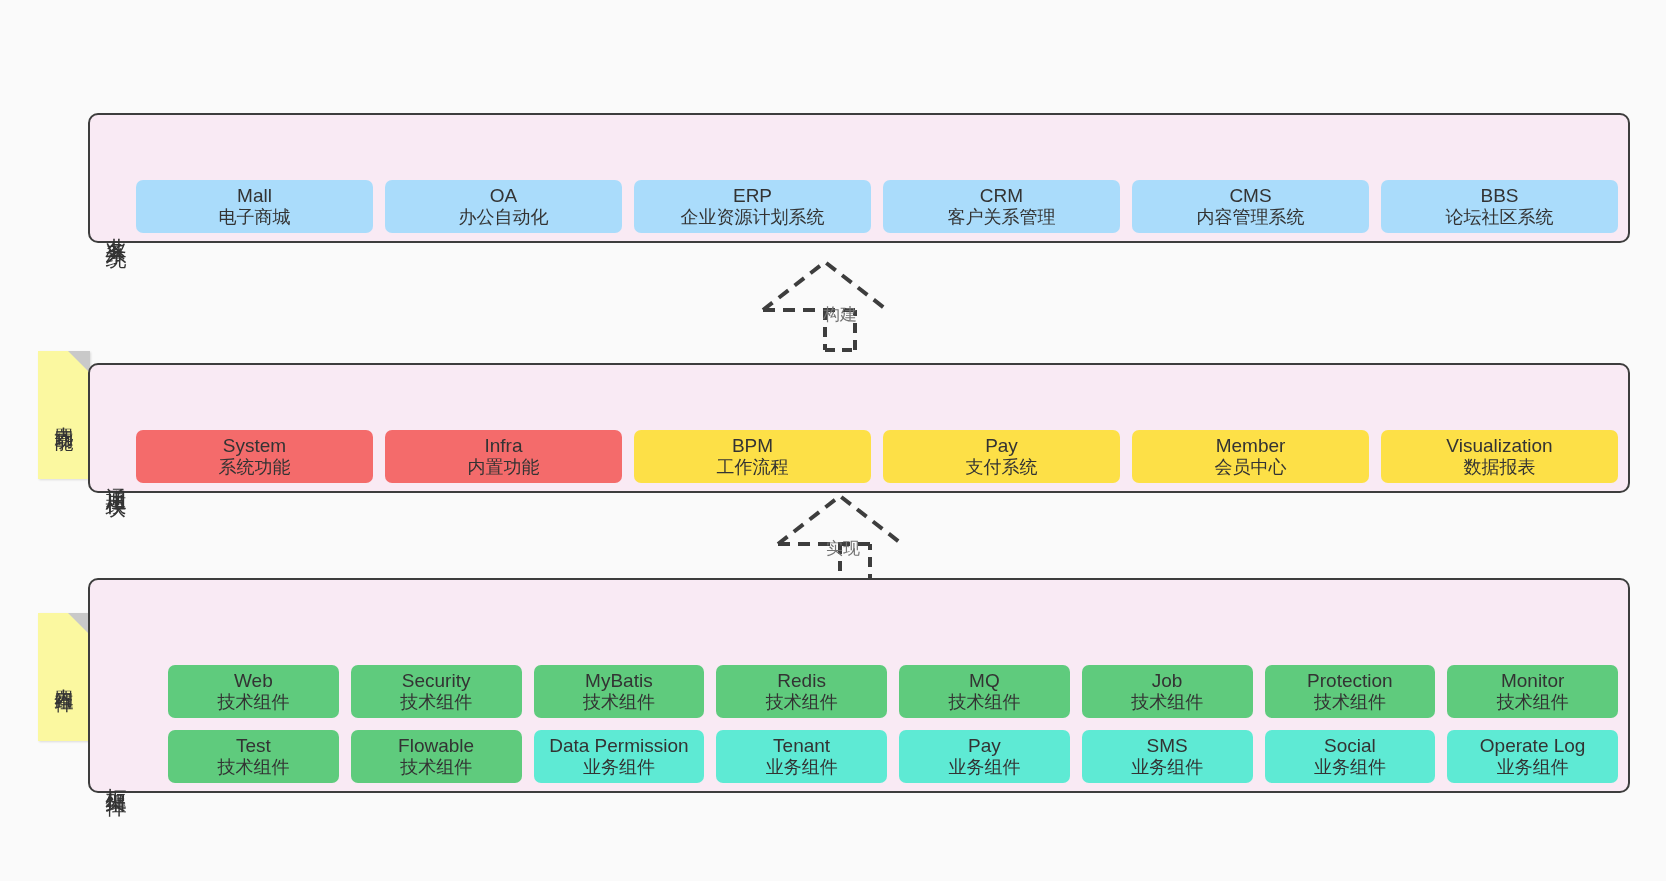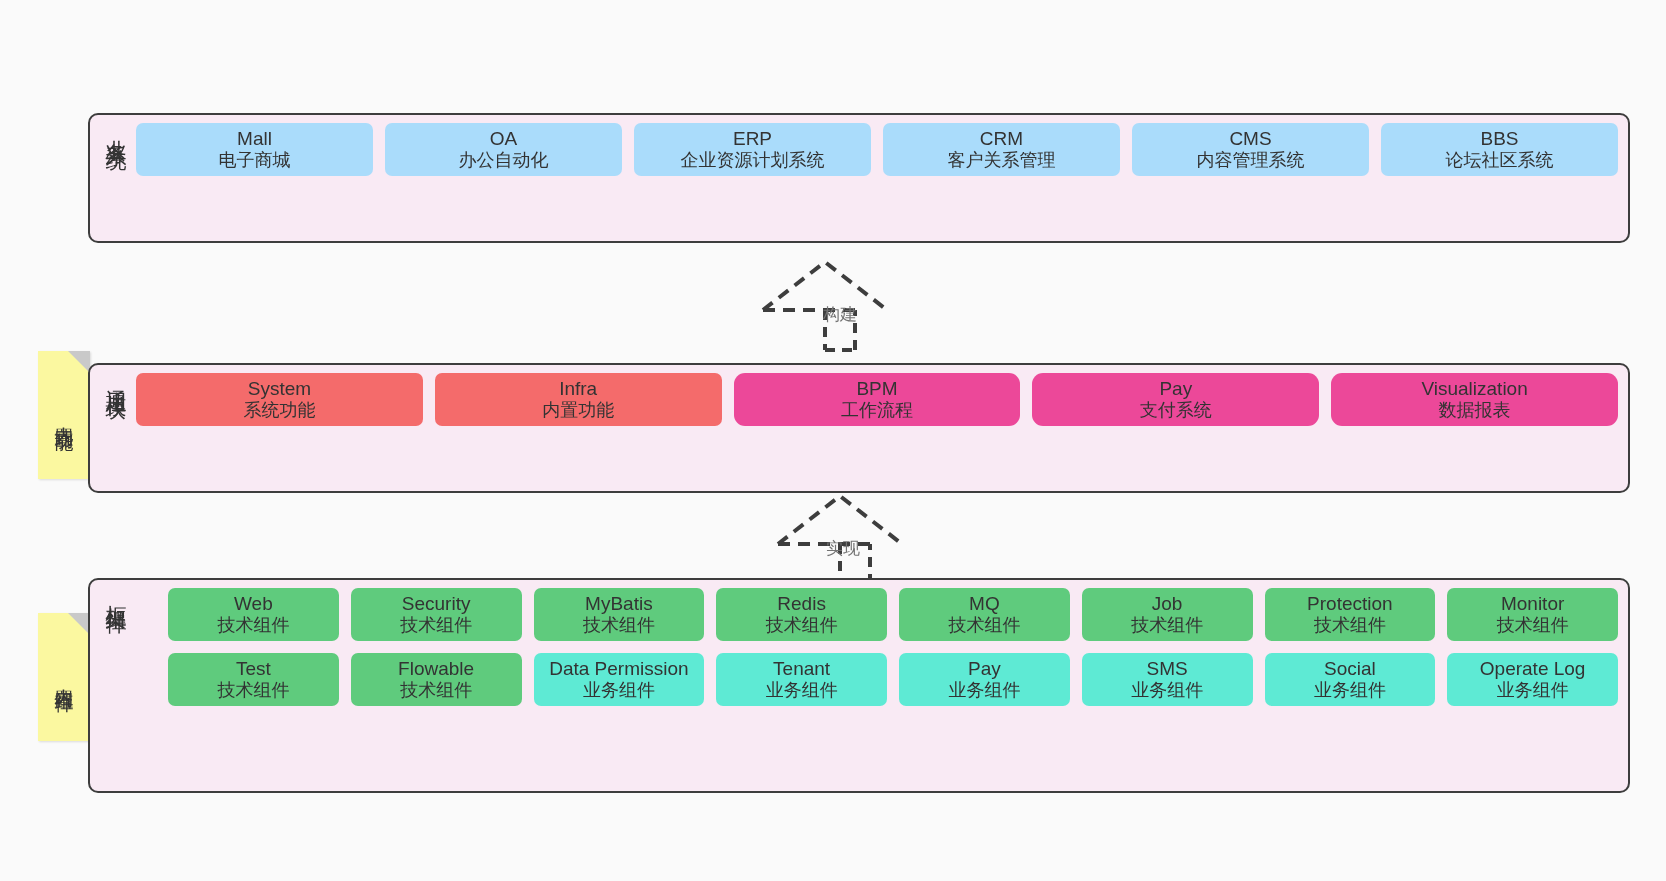--- a/index.html
+++ b/index.html
@@ -17,21 +17,21 @@
   }
 
   
   .layer {
     position: absolute;
     box-sizing: border-box;
     background: #f9eaf4;
     border: 2px solid #3d3d3d;
     border-radius: 10px;
     display: flex;
-    align-items: flex-start;
+    align-items: flex-end;
     padding: 8px 10px 8px 6px;
   }
 
   .layer-title {
     flex: 0 0 auto;
     width: 40px;
     display: flex;
     align-items: center;
     justify-content: center;
     writing-mode: vertical-rl;
@@ -68,21 +68,21 @@
     line-height: 1.22;
     font-size: 19px;
     color: #333333;
     padding: 4px 6px;
     box-sizing: border-box;
   }
   .card .sub { font-size: 18px; }
 
   .c-blue       { background: #aadcfb; }
   .c-red        { background: #f46b6b; }
-  .c-pink       { background: #ec4899; border-radius: 11px; }
+  .c-pink       { background: #fde047; }
   .c-green      { background: #5fcb7d; }
   .c-lightgreen { background: #5eead4; }
 
   
   .note {
     position: absolute;
     width: 52px;
     background: #fbf8a0;
     box-sizing: border-box;
     display: flex;
@@ -187,20 +187,24 @@
       </div>
       <div class="card c-pink">
         <span>BPM</span>
         <span class="sub">工作流程</span>
       </div>
       <div class="card c-pink">
         <span>Pay</span>
         <span class="sub">支付系统</span>
       </div>
       <div class="card c-pink">
+        <span>Member</span>
+        <span class="sub">会员中心</span>
+      </div>
+      <div class="card c-pink">
         <span>Visualization</span>
         <span class="sub">数据报表</span>
       </div>
     </div>
   </div>
 </div>
 
 <div class="arrow" style="left:770px; top:492px; width:150px; height:95px;">
   <svg width="150" height="95" viewBox="0 0 150 95">
     <path d="M 70 52 L 70 92" stroke="#3d3d3d" stroke-width="4" stroke-dasharray="10,7" fill="none"></path>

